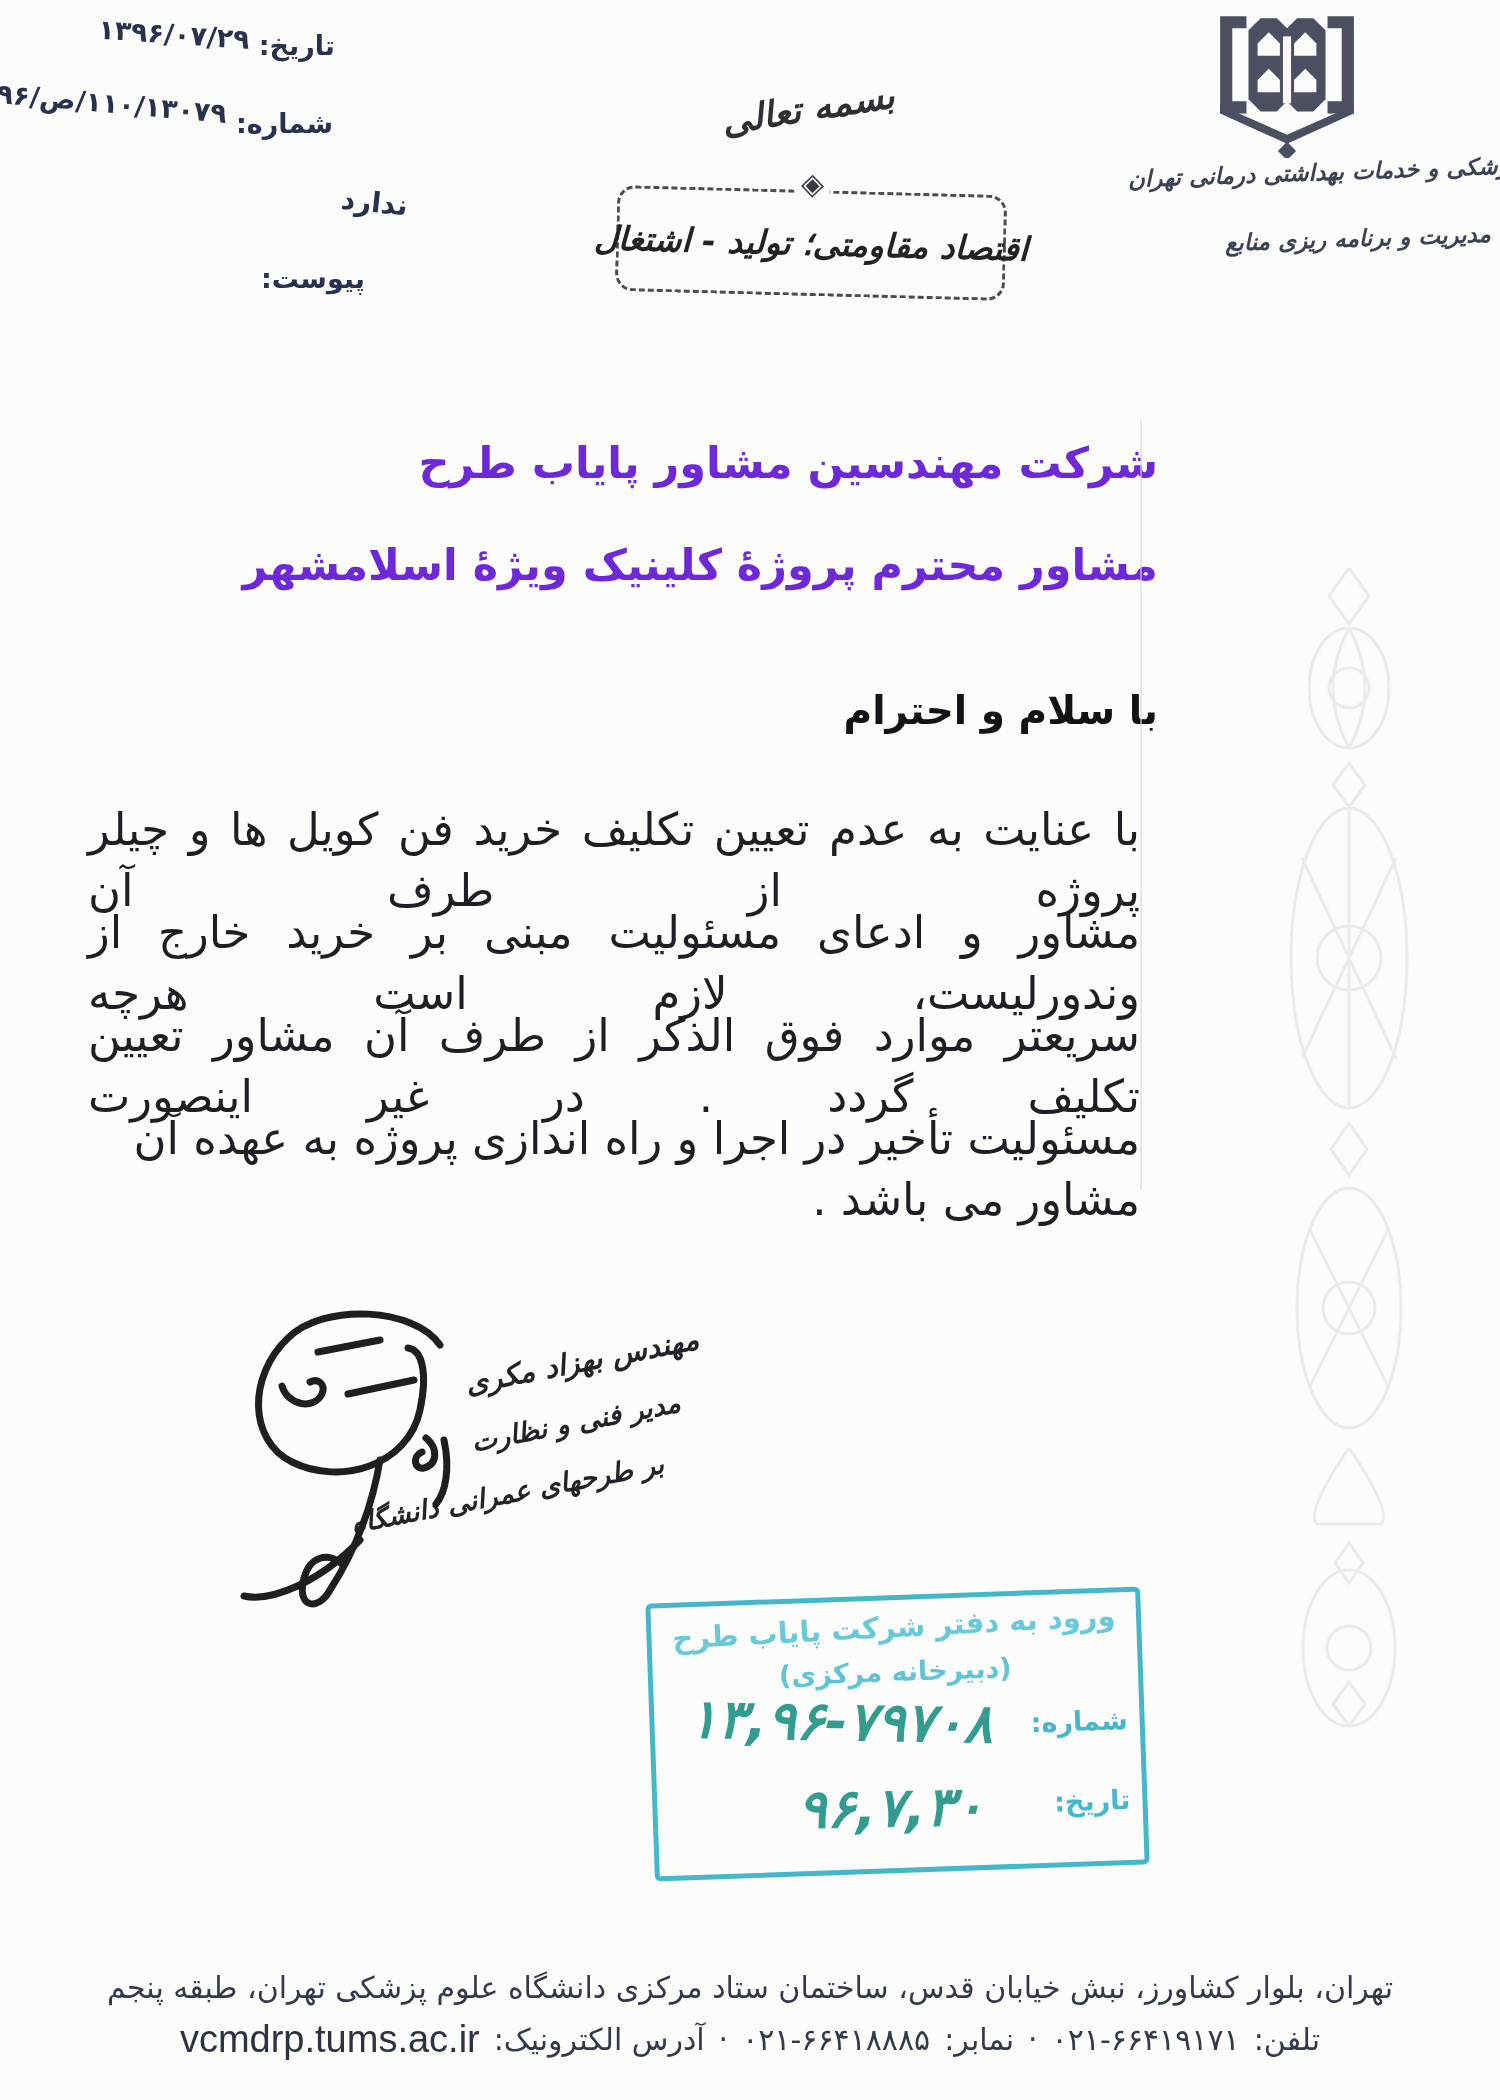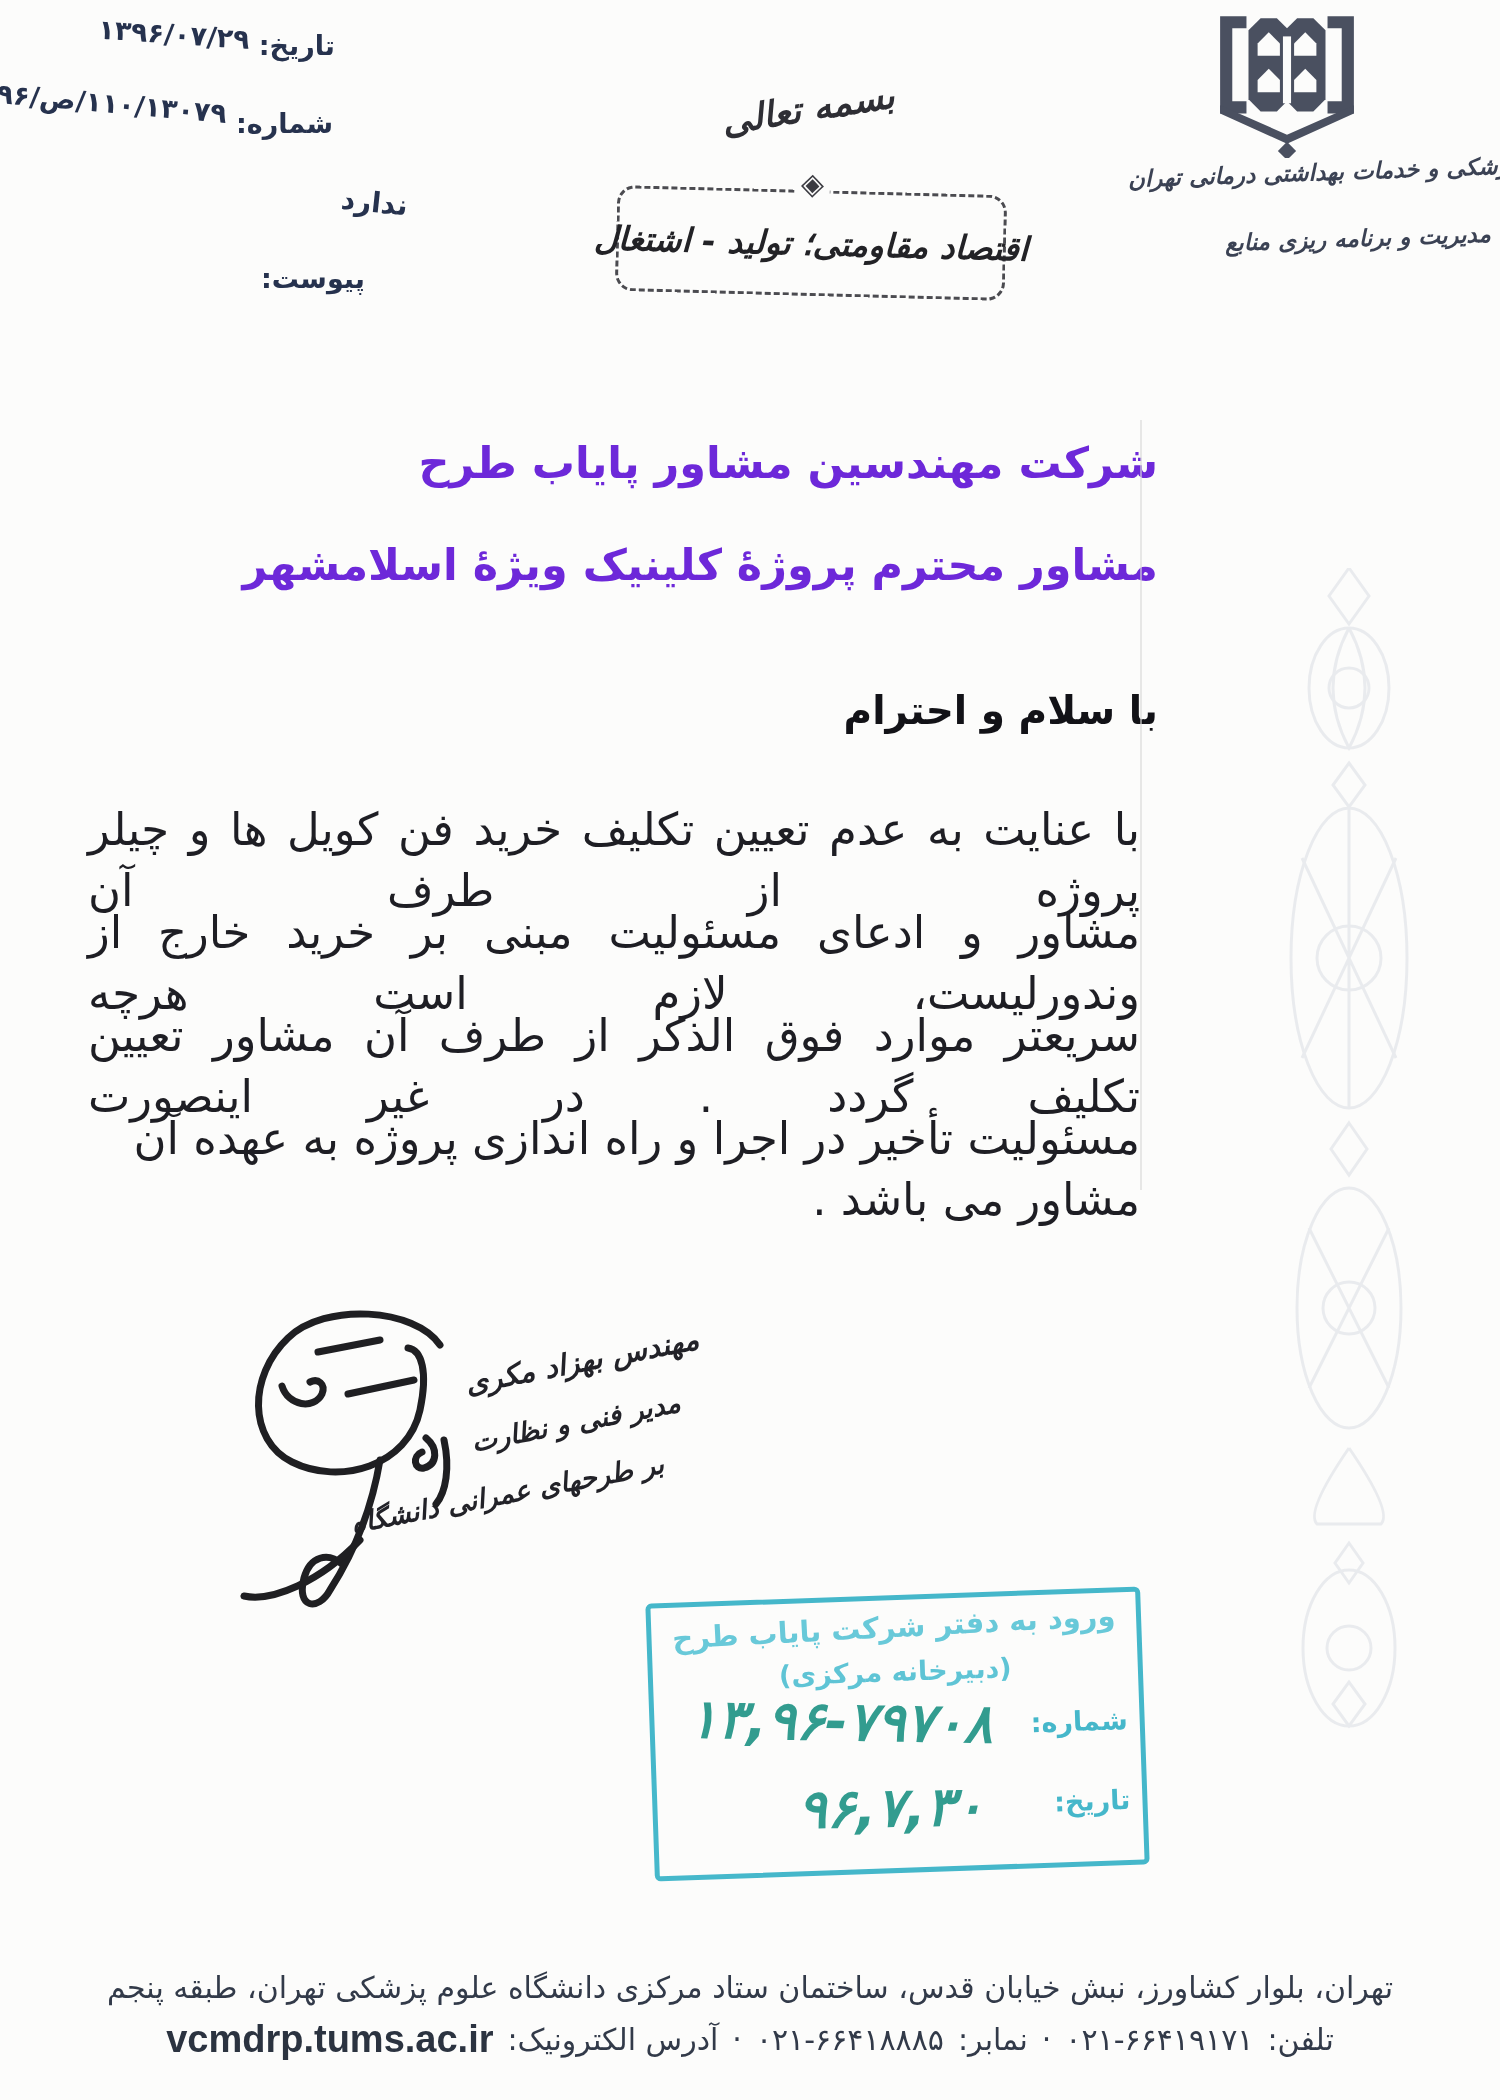--- a/index.html
+++ b/index.html
@@ -61,21 +61,21 @@
   .stamp .numlab{position:absolute; right:12px; top:112px; font-size:27px; font-weight:bold; color:#3cb4c8;}
   .stamp .numval{position:absolute; left:34px; top:88px; font-size:54px; font-weight:bold; font-style:italic;
     color:#28978a; letter-spacing:3px; transform:rotate(3deg); white-space:nowrap;}
   .stamp .datelab{position:absolute; right:12px; top:192px; font-size:27px; font-weight:bold; color:#3cb4c8;}
   .stamp .dateval{position:absolute; left:140px; top:176px; font-size:54px; font-weight:bold; font-style:italic;
     color:#28978a; letter-spacing:4px; transform:rotate(1deg); white-space:nowrap;}
   
   .footer-address{left:0; right:0; top:1970px; text-align:center; font-size:30px; color:#323a49;}
   .footer-contact{left:0; right:0; top:2018px; display:flex; direction:rtl;
     justify-content:center; align-items:center; gap:14px; font-size:30px; color:#323a49;}
-  .footer-contact .url{font-family:"Liberation Sans", sans-serif; font-size:38px; font-weight:bold;
+  .footer-contact .url{font-family:"Liberation Sans", sans-serif; font-size:38px; font-weight:normal;
     color:#2b3340; direction:ltr;}
   .sep{color:#323a49;}
   
   .fold-line{left:1140px; top:420px; width:2px; height:770px; background:#d9d9d9; opacity:.6;}
   .watermark{left:1262px; top:568px; opacity:.16;}
 </style>
 </head>
 <body>
 
 <div id="page">

